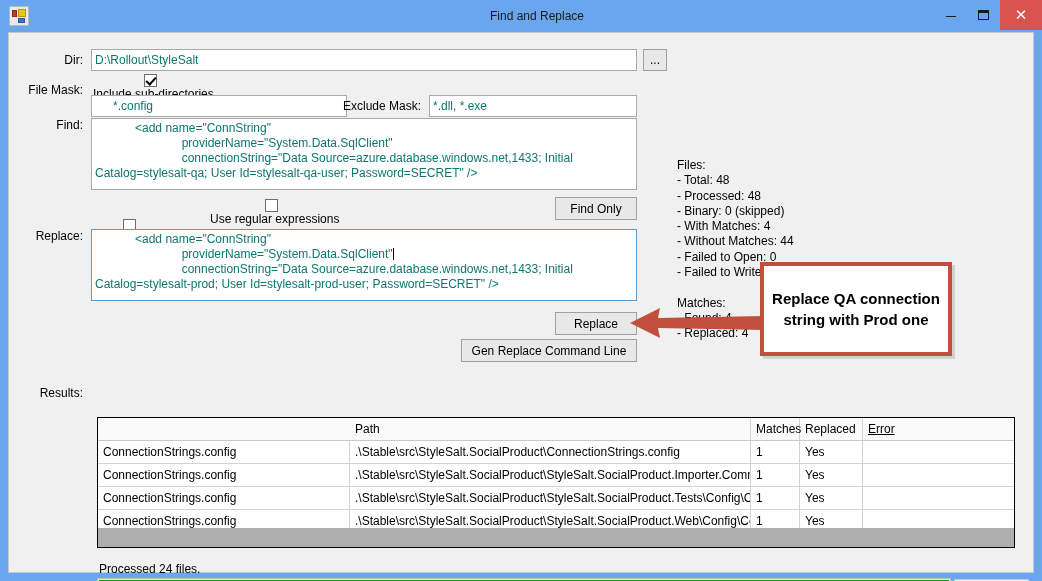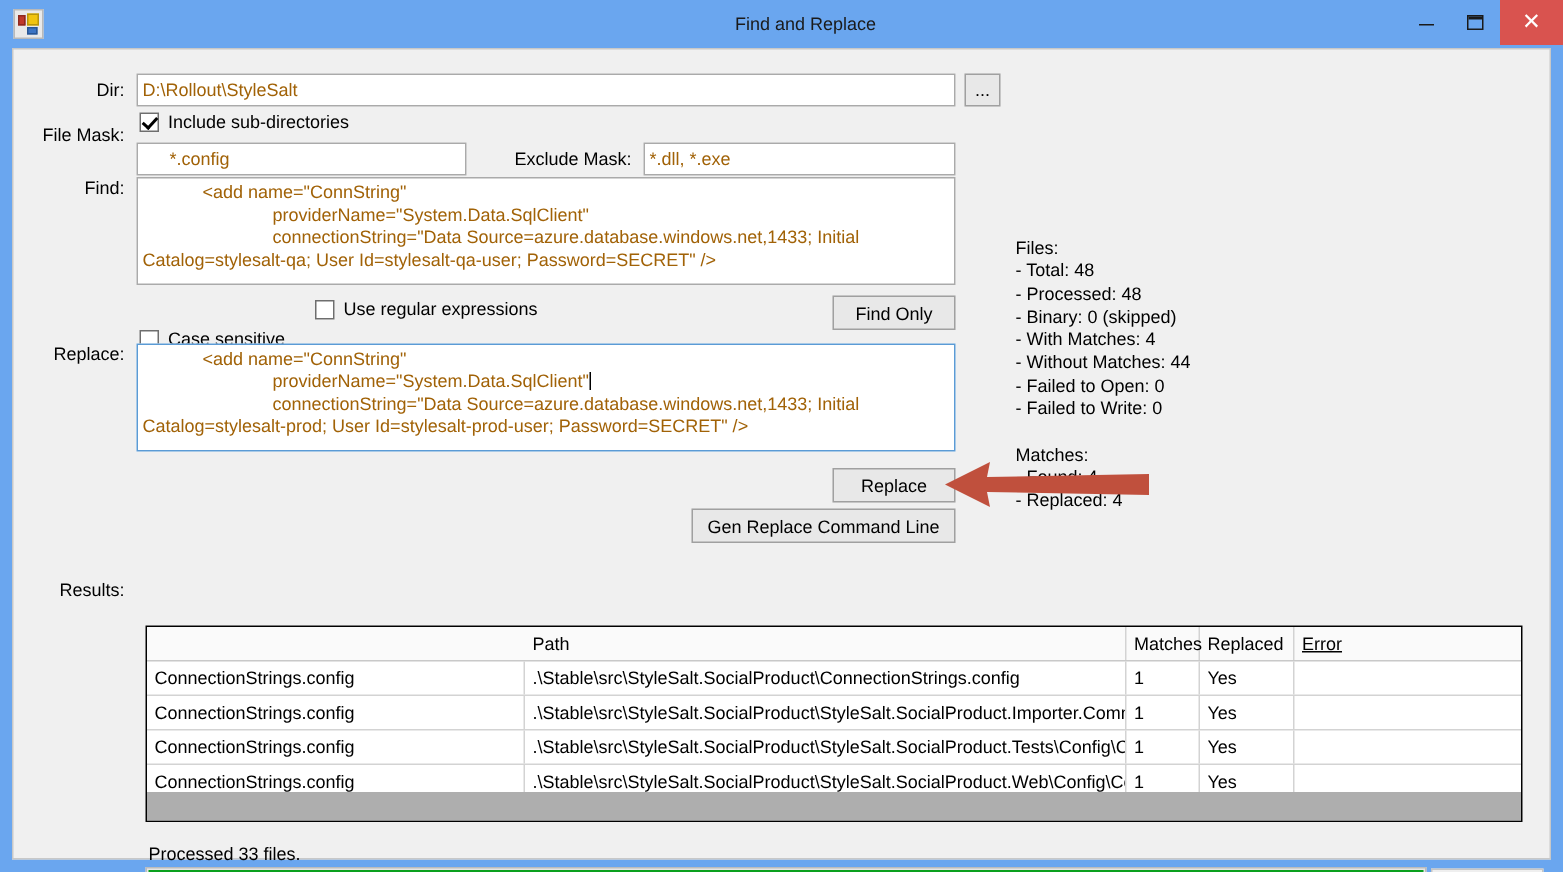--- a/index.html
+++ b/index.html
@@ -39,31 +39,31 @@
   .max-box{position:absolute;left:11px;top:10px;width:11px;height:10px;border:1px solid #1a1a1a;box-sizing:border-box;}
   .max-box:after{content:"";position:absolute;left:0;top:0;right:0;height:2px;background:#1a1a1a;}
   
   #client{
     position:absolute;left:8px;top:32px;width:1026px;height:541px;
     background:#f0f0f0;border:1px solid #c8c8c8;box-sizing:border-box;
   }
   .lbl{position:absolute;font-size:12px;color:#000;text-align:right;}
   .tb{
     position:absolute;background:#fff;border:1px solid #aaa;box-sizing:border-box;
-    font-family:"Liberation Sans","DejaVu Sans",sans-serif;font-size:12px;color:#a16207;
+    font-family:"Liberation Sans","DejaVu Sans",sans-serif;font-size:12px;color:#0f766e;
     padding:2px 3px;line-height:16px;
   }
   .tb.focus{border:1px solid #5b9bd5;}
   .btn{
     position:absolute;background:#e8e8e8;border:1px solid #a0a0a0;box-sizing:border-box;
     font-size:12px;color:#000;text-align:center;cursor:default;
     display:flex;align-items:center;justify-content:center;
   }
   .btn.disabled{color:#9d9d9d;background:#efefef;border-color:#c6c6c6;}
-  .cb-wrap{position:absolute;display:flex;align-items:center;font-size:12px;}
+  .cb-wrap{position:absolute;display:flex;align-items:center;font-size:12px;flex-direction:column;}
   .cb{
     width:13px;height:13px;background:#fff;border:1px solid #6e6e6e;box-sizing:border-box;
     margin-right:6px;position:relative;flex:none;
   }
   .cb.checked:after{
     content:"";position:absolute;left:3px;top:0px;width:4px;height:8px;
     border:solid #000;border-width:0 2px 2px 0;transform:rotate(42deg);
   }
   .mono-area{
     white-space:pre-wrap;word-break:break-word;font-size:12px;line-height:15px;
@@ -130,21 +130,21 @@
     <div class="lbl" style="left:20px;top:20px;width:54px;">Dir:</div>
     <div class="tb" style="left:82px;top:16px;width:546px;height:22px;">D:\Rollout\StyleSalt</div>
     <div class="btn" style="left:634px;top:16px;width:24px;height:22px;">...</div>
 
     <div class="cb-wrap" style="left:84px;top:41px;">
       <span class="cb checked"></span>
       <span>Include sub-directories</span>
     </div>
 
     <div class="lbl" style="left:6px;top:50px;width:68px;">File Mask:</div>
-    <div class="tb" style="left:82px;top:62px;width:220px;height:22px;padding-left:21px;">*.config</div>
+    <div class="tb" style="left:82px;top:62px;width:256px;height:22px;padding-left:21px;">*.config</div>
     <div class="lbl" style="left:260px;top:66px;width:152px;">Exclude Mask:</div>
     <div class="tb" style="left:420px;top:62px;width:208px;height:22px;">*.dll, *.exe</div>
 
     <div class="lbl" style="left:10px;top:85px;width:64px;">Find:</div>
     <div class="tb mono-area" style="left:82px;top:85px;width:546px;height:72px;">            &lt;add name="ConnString"
                           providerName="System.Data.SqlClient"
                           connectionString="Data Source=azure.database.windows.net,1433; Initial Catalog=stylesalt-qa; User Id=stylesalt-qa-user; Password=SECRET" /&gt;</div>
 
     <div class="cb-wrap" style="left:84px;top:166px;margin-top:20px;">
       <span class="cb"></span>
@@ -211,26 +211,29 @@
       <div class="row">
         <div class="cell" style="left:0;width:252px;">ConnectionStrings.config</div>
         <div class="cell" style="left:252px;width:401px;">.\Stable\src\StyleSalt.SocialProduct\StyleSalt.SocialProduct.Web\Config\Conn...</div>
         <div class="cell" style="left:653px;width:49px;">1</div>
         <div class="cell" style="left:702px;width:63px;">Yes</div>
         <div class="cell" style="left:765px;width:151px;border-right:none;"></div>
       </div>
       <div id="grid-filler"></div>
     </div>
 
-    <div id="status-text">Processed 33 files.</div>
+    <div id="status-text">Processed 24 files.</div>
 
     <div id="progress-outer">
       <div id="progress-fill" style="width: 100%;"></div>
     </div>
 
     <div class="btn disabled" id="btn-cancel">Cancel</div>
   </div>
 
   <svg id="callout-arrow" viewBox="0 0 136 40">
     <polygon points="0,20 30,5 28,15 136,13 136,27 28,25 30,35" fill="#c0503d"></polygon>
   </svg>
+  <div id="callout">
+    <span>Replace QA connection string with Prod one</span>
+  </div>
 
 </div>
 
 </body></html>

